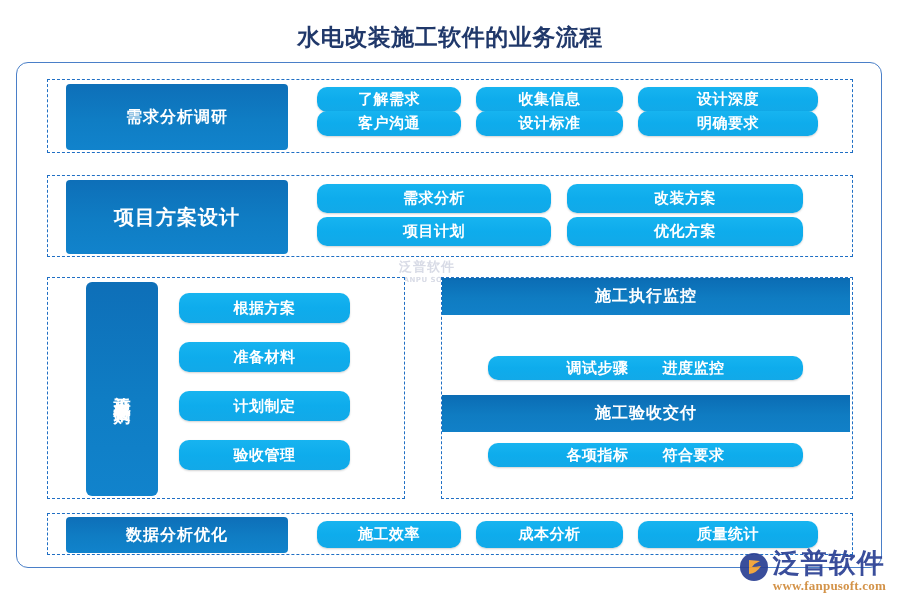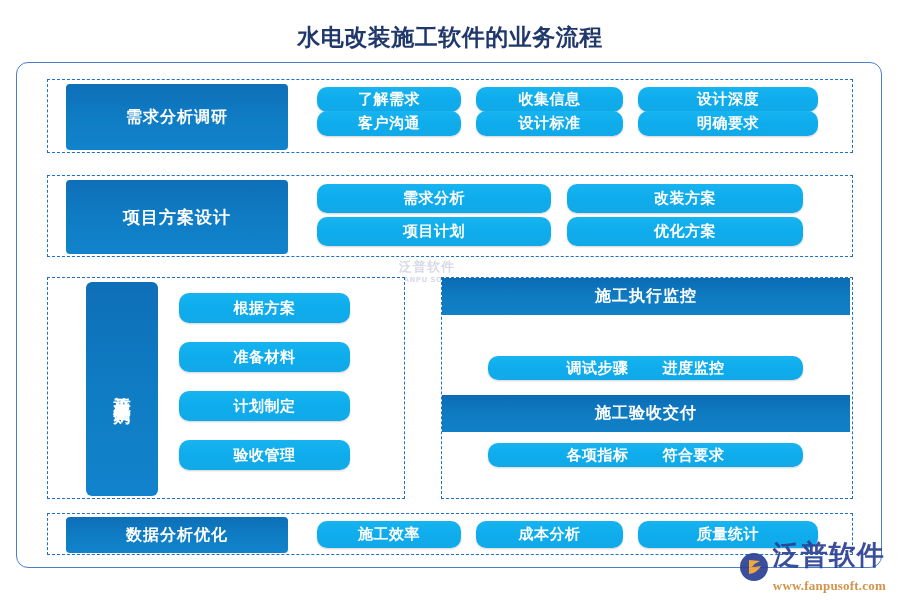--- a/index.html
+++ b/index.html
@@ -101,21 +101,21 @@
   #sec1 .r1 { top: 7px; }
   #sec1 .r2 { top: 31px; }
   #sec1 .c1 { left: 269px; width: 144px; }
   #sec1 .c2 { left: 428px; width: 147px; }
   #sec1 .c3 { left: 590px; width: 180px; }
 
   
   #sec2 { left: 30px; top: 112px; width: 806px; height: 82px; }
   #sec2 .dark-block {
     position: absolute; left: 18px; top: 4px; width: 222px; height: 74px;
-    font-size: 17px;
+    font-size: 20px;
   }
   #sec2 .chip { position: absolute; height: 29px; font-size: 15px; }
   #sec2 .r1 { top: 8px; }
   #sec2 .r2 { top: 41px; }
   #sec2 .c1 { left: 269px; width: 234px; }
   #sec2 .c2 { left: 519px; width: 236px; }
 
   
   #sec3L { left: 30px; top: 214px; width: 358px; height: 222px; }
   #sec3L .dark-block {
@@ -179,21 +179,21 @@
     font-weight: bold;
     color: #2a3f93;
     line-height: 1;
     letter-spacing: 1px;
   }
   .logo-url {
     font-size: 13px;
     font-weight: bold;
     color: #d08a3a;
     letter-spacing: 0.2px;
-    margin-top: 10px;
+    margin-top: 2px;
     font-family: "Liberation Serif", serif;
   }
   
   .wm-center {
     position: absolute;
     left: 382px;
     top: 195px;
     font-size: 13px;
     color: #d8dbe6;
     font-weight: bold;

